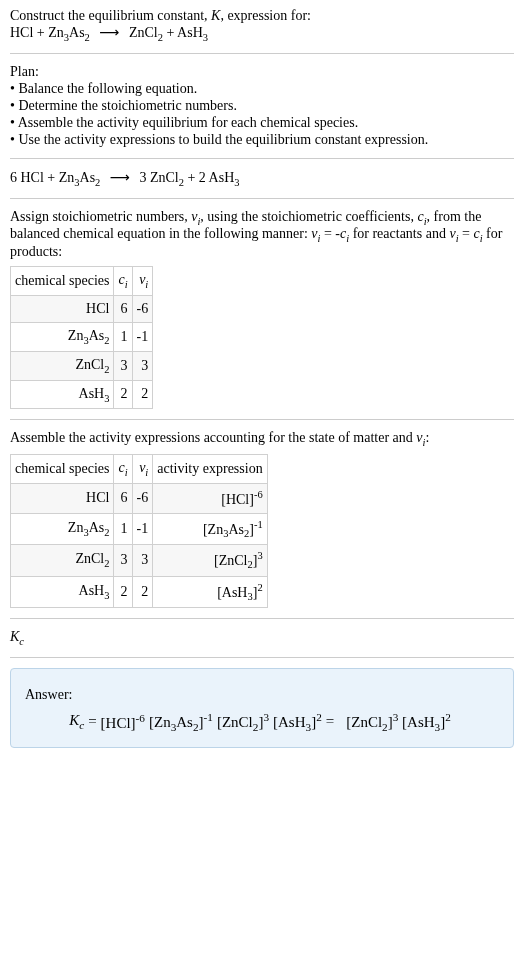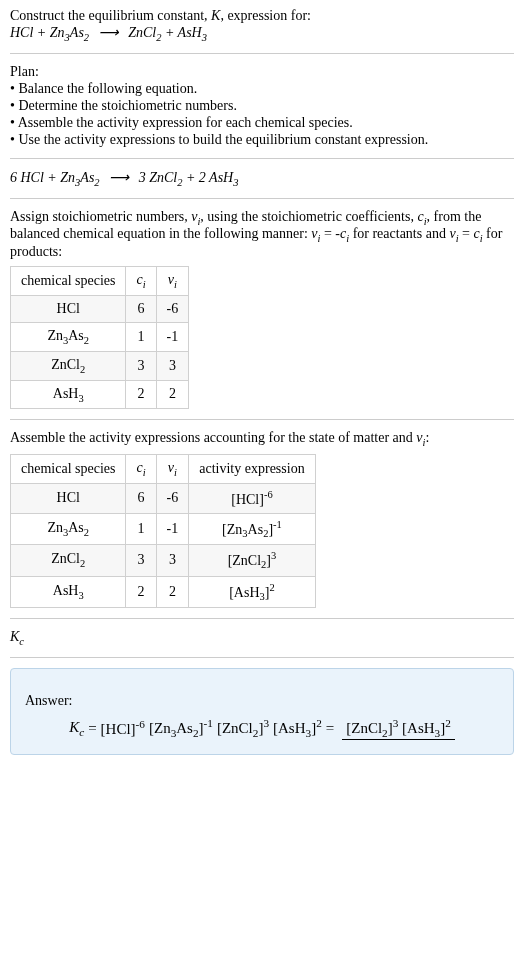--- a/index.html
+++ b/index.html
@@ -15,59 +15,58 @@
   .section {
     margin-bottom: 4px;
   }
   hr {
     border: none;
     border-top: 1px solid #ccc;
     margin: 10px 0;
   }
   .eq-line {
     font-family: Georgia, serif;
-    font-style: italic;
   }
   sub { font-size: 0.75em; }
   sup { font-size: 0.75em; }
   table.data {
     border-collapse: collapse;
     margin-top: 6px;
   }
   table.data td, table.data th {
     border: 1px solid #d0d0d0;
-    padding: 5px 10px;
-    text-align: center;
+    padding: 5px 4px;
+    text-align: right;
     font-weight: normal;
     white-space: nowrap;
   }
   table.data tr:nth-child(even) td { background: #f7f7f7; }
   table.data th { background: #fff; }
   .answer-box {
     background: #eaf3fb;
     border: 1px solid #bcd4e8;
     border-radius: 4px;
-    padding: 24px 14px 14px 14px;
+    padding: 18px 14px 14px 14px;
     margin-top: 6px;
     font-family: Liberation Serif, serif;
   }
   .answer-title {
     font-size: 14px;
     margin-bottom: 8px;
   }
   .kc-line {
     display: flex;
     align-items: center;
     gap: 4px;
     font-size: 15px;
     flex-wrap: nowrap;
   }
   .frac {
     display: inline-flex;
-    flex-direction: column;
+    flex-direction: row;
     align-items: center;
     vertical-align: middle;
     margin-left: 4px;
   }
   .frac .num, .frac .den {
     padding: 0 4px;
     white-space: nowrap;
   }
   .frac .bar {
     border-top: 1px solid #000;
@@ -87,21 +86,21 @@
   <div class="eq-line">
     HCl + Zn<sub>3</sub>As<sub>2</sub> <span class="arrow">⟶</span> ZnCl<sub>2</sub> + AsH<sub>3</sub>
   </div>
 </div>
 <hr>
 
 <div class="section">
   <div>Plan:</div>
   <div class="bullet-line">• Balance the following equation.</div>
   <div class="bullet-line">• Determine the stoichiometric numbers.</div>
-  <div class="bullet-line">• Assemble the activity expression for each chemical species.</div>
+  <div class="bullet-line">• Assemble the activity equilibrium for each chemical species.</div>
   <div class="bullet-line">• Use the activity expressions to build the equilibrium constant expression.</div>
 </div>
 <hr>
 
 <div class="section">
   <div class="eq-line">
     6 HCl + Zn<sub>3</sub>As<sub>2</sub> <span class="arrow">⟶</span> 3 ZnCl<sub>2</sub> + 2 AsH<sub>3</sub>
   </div>
 </div>
 <hr>

